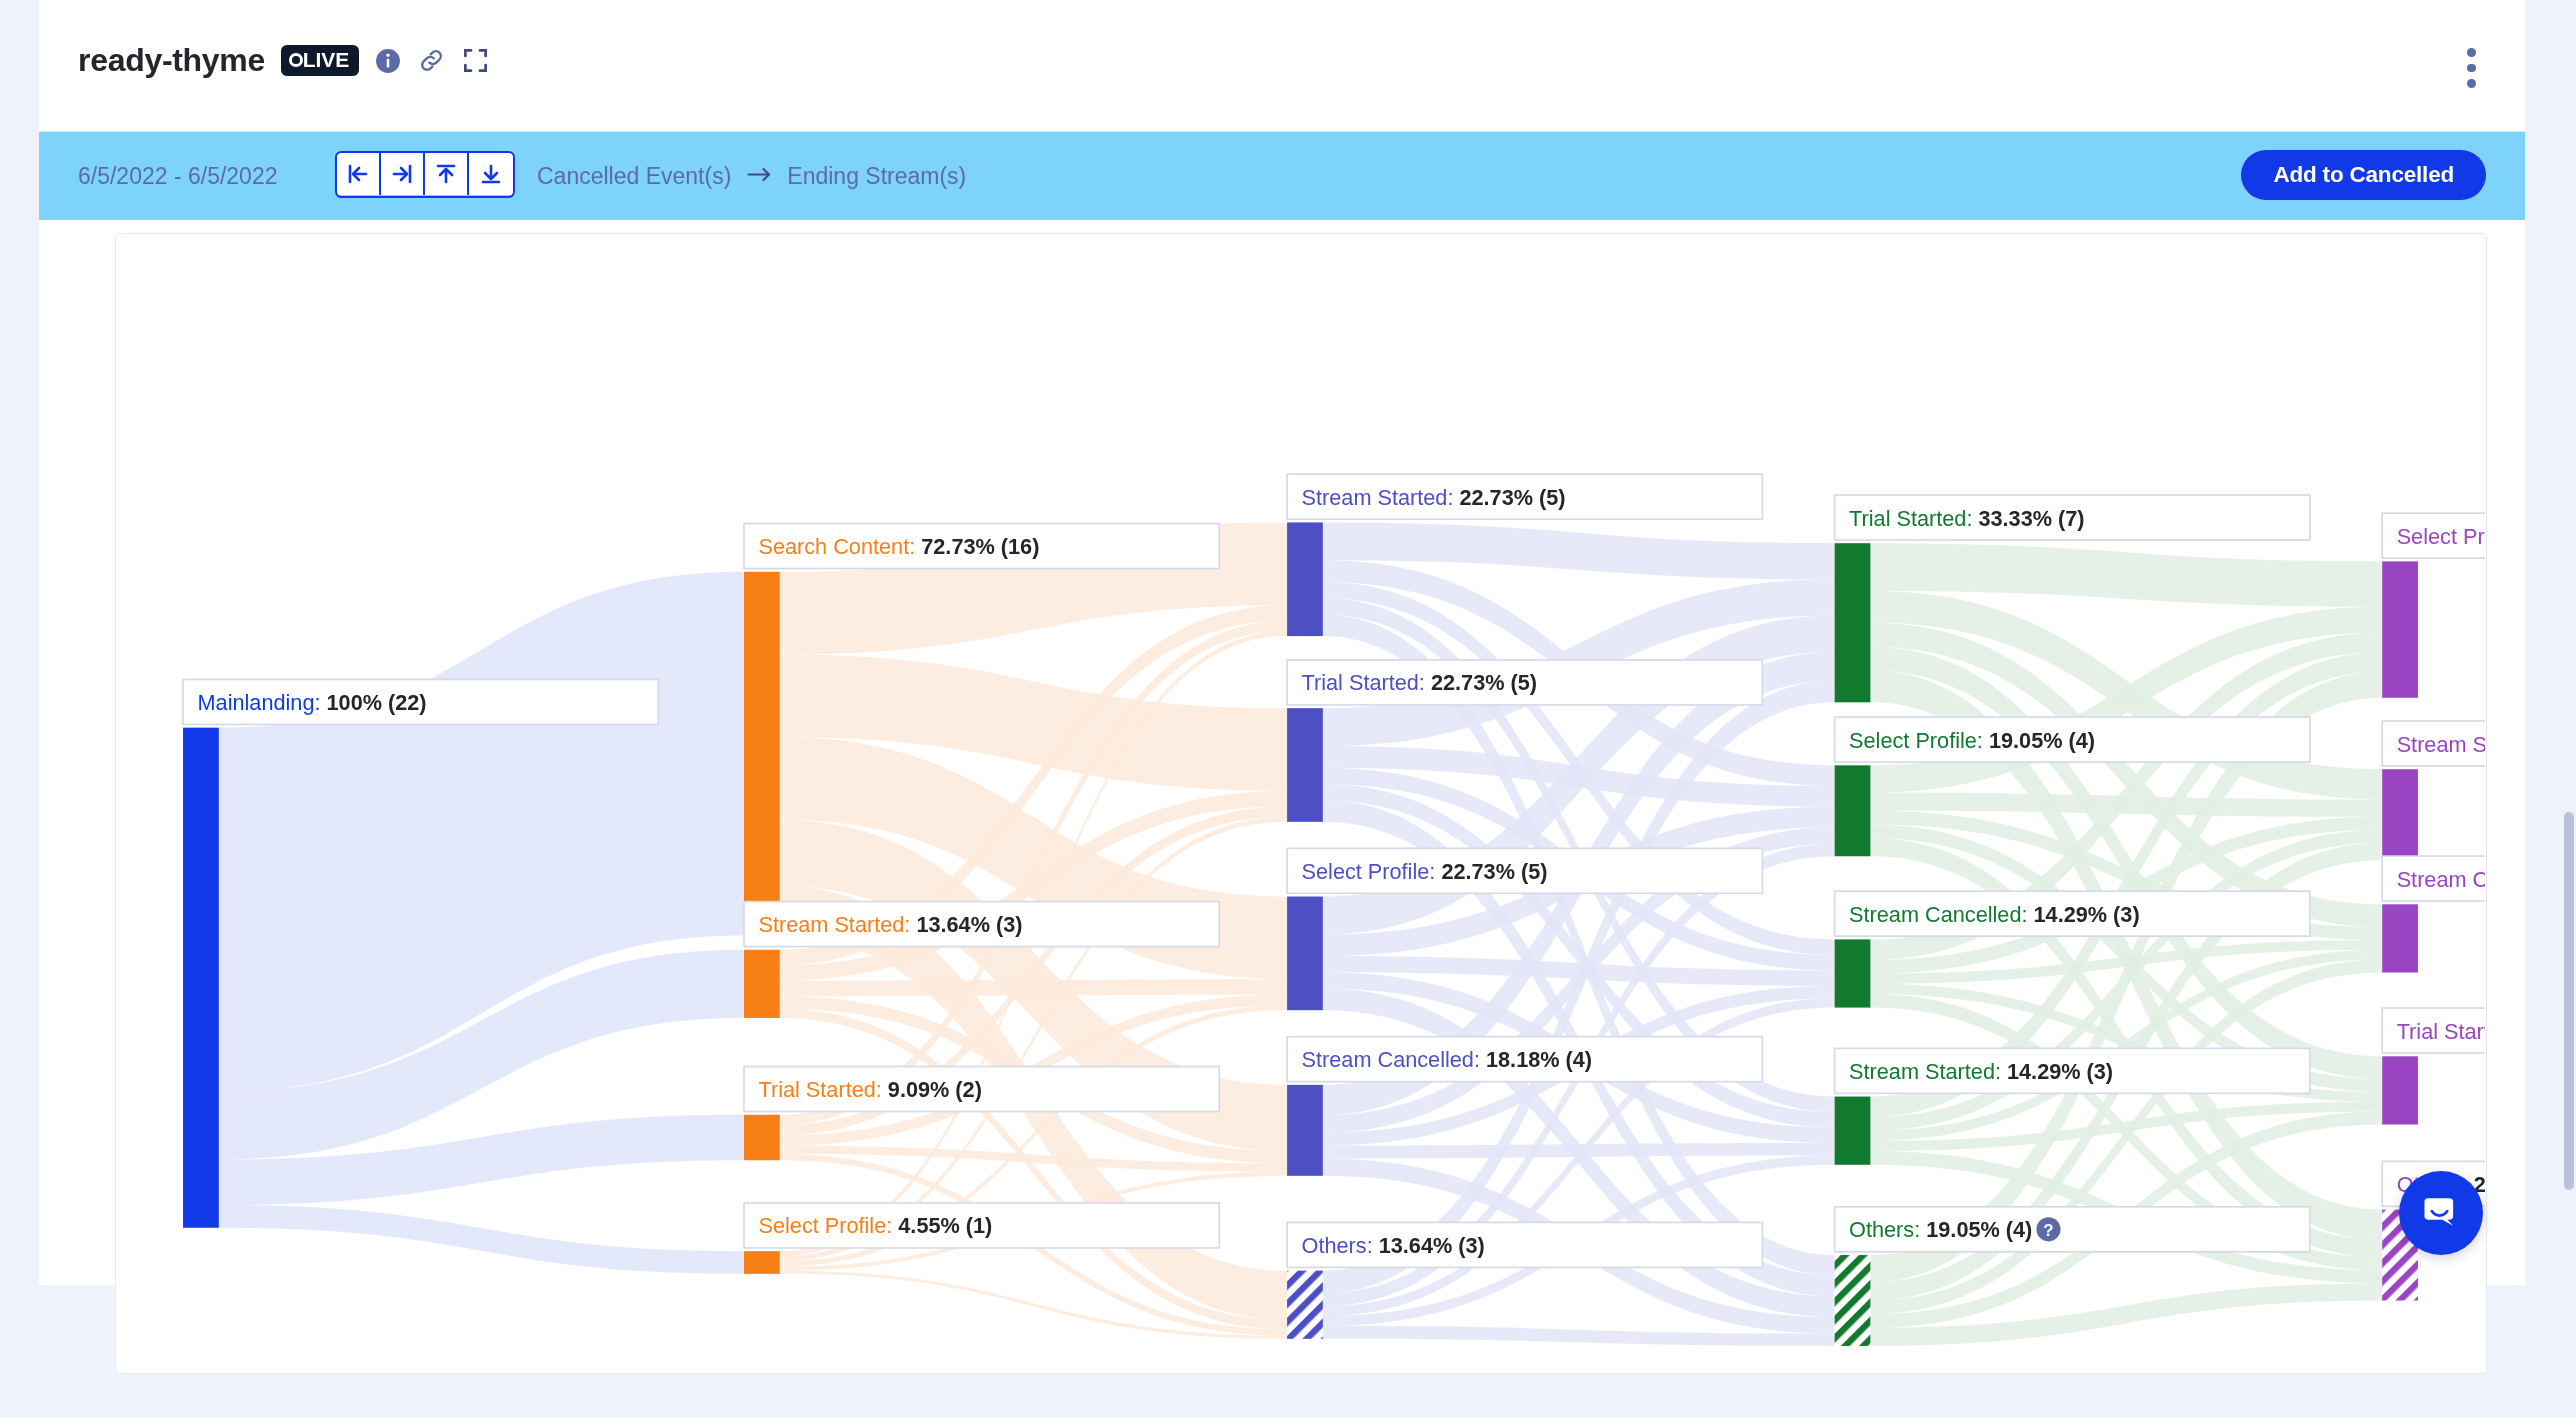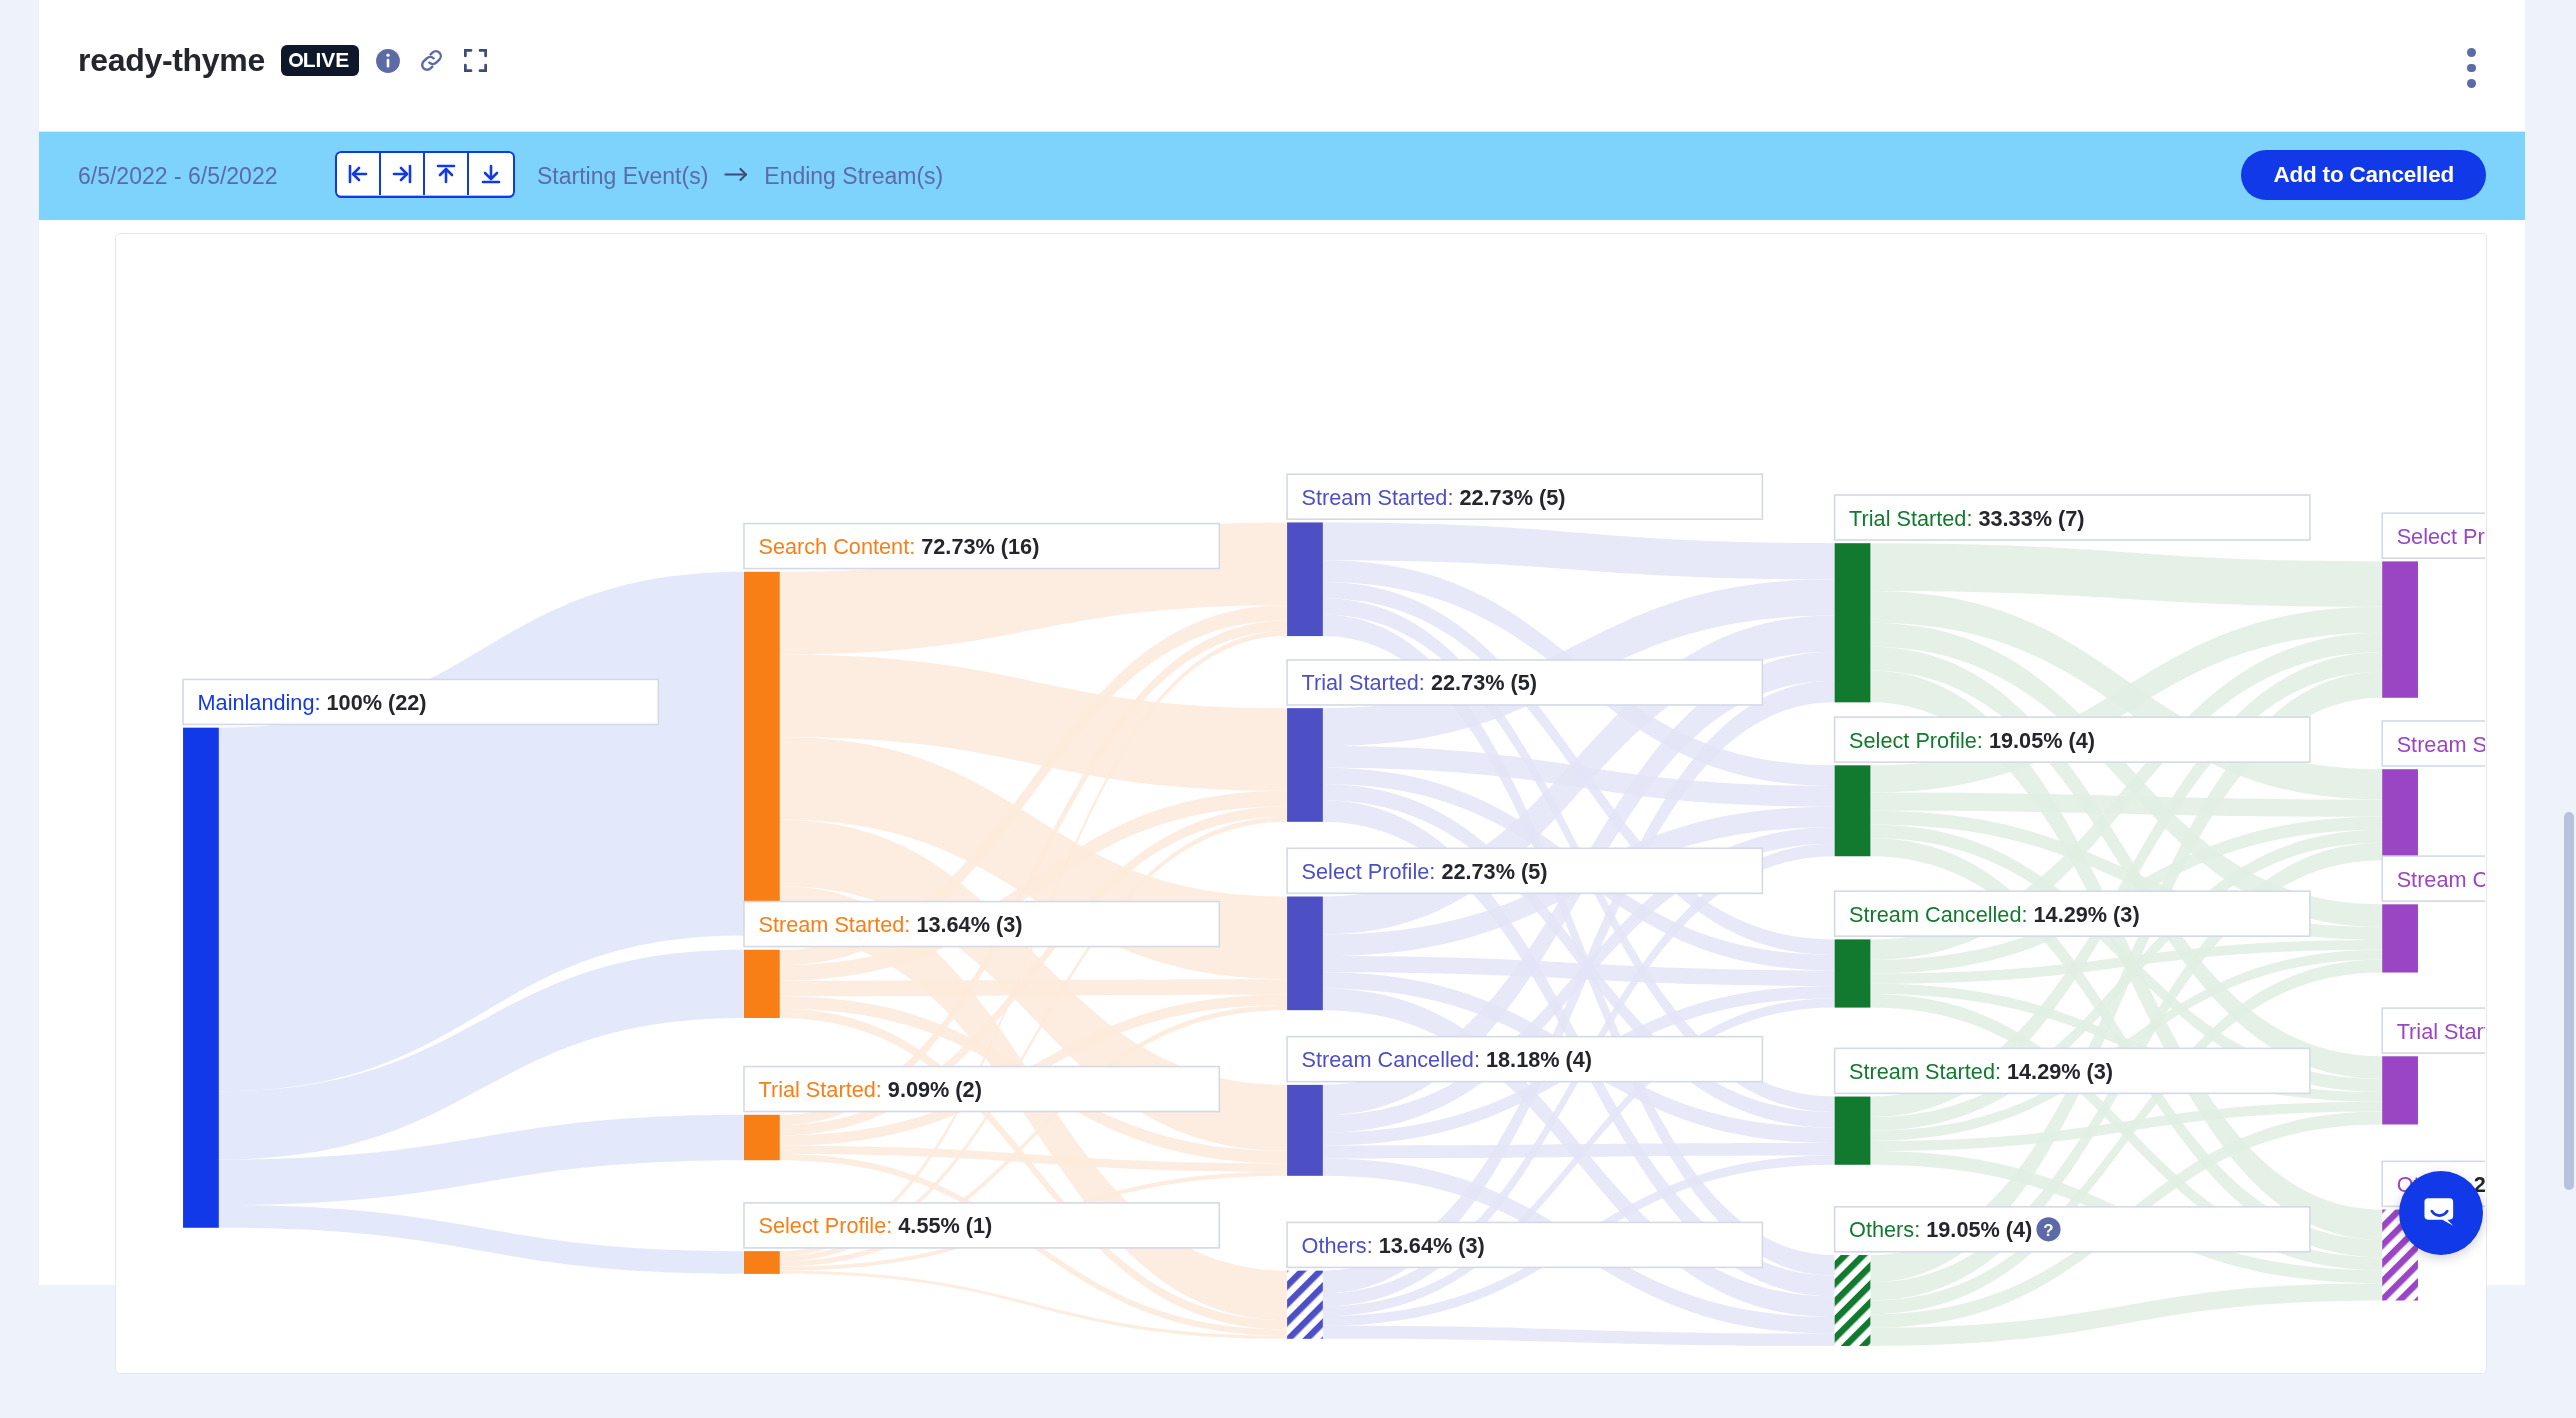--- a/index.html
+++ b/index.html
@@ -201,21 +201,21 @@
       <div class="nav-btn">
         <svg width="24" height="24" viewBox="0 0 24 24" fill="none" stroke="#1139e8" stroke-width="2.6" stroke-linecap="round" stroke-linejoin="round">
           <path d="M4 20h16"></path>
             <path d="M12 4v12"></path>
             <path d="M6 11l6 6 6-6"></path>
         </svg>
       </div>
     </div>
 
     <div id="events-label">
-      <span>Starting Event(s)</span>
+      <span>Cancelled Event(s)</span>
       <span>
         <svg width="27" height="19" viewBox="0 0 34 24" fill="none" stroke="#3d4a7a" stroke-width="2.6" stroke-linecap="round" stroke-linejoin="round">
           <path d="M3 12h26"></path>
             <path d="M22 5l7 7-7 7"></path>
         </svg>
       </span>
       <span>Ending Stream(s)</span>
     </div>
 
     <button id="add-workspace">Add to Cancelled</button>

